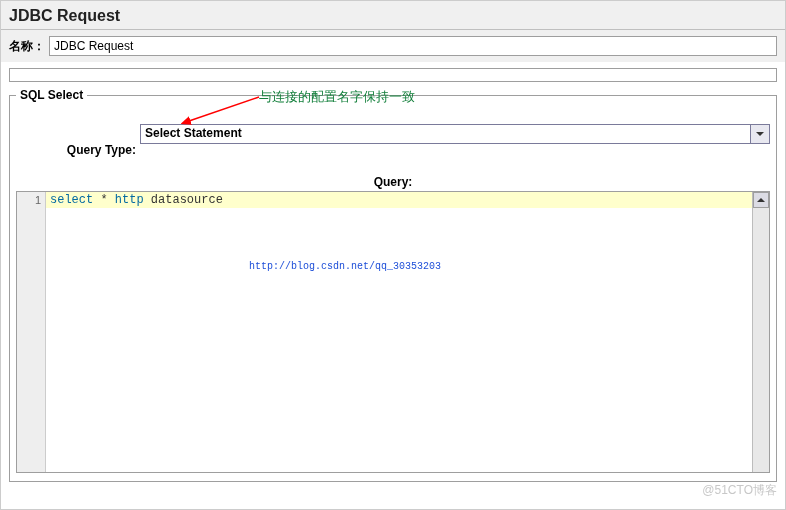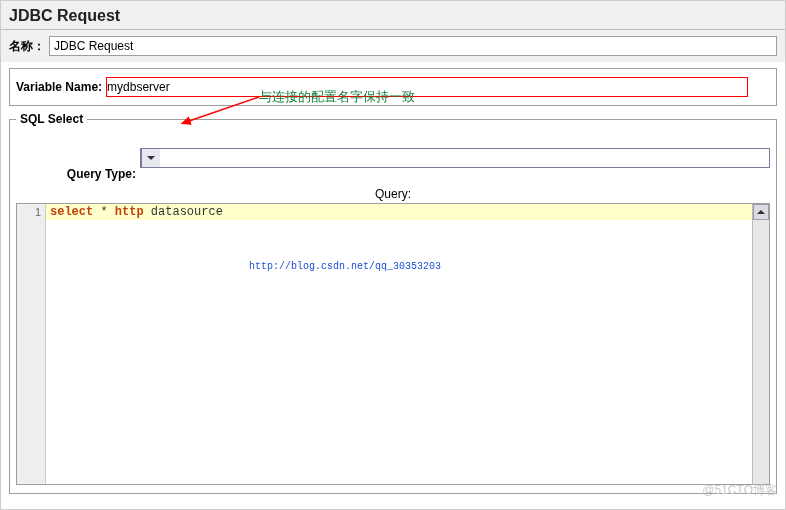--- a/index.html
+++ b/index.html
@@ -82,23 +82,23 @@
     justify-content: center;
   }
   .arrow-down {
     width: 0; height: 0;
     border-left: 4px solid transparent;
     border-right: 4px solid transparent;
     border-top: 4px solid #333;
   }
   .query-label-bar {
     text-align: center;
-    font-weight: normal;
+    font-weight: bold;
     padding: 2px 0;
-    margin-top: 4px;
+    margin-top: 16px;
   }
   .code-area-wrap {
     display: flex;
     border: 1px solid #9e9e9e;
     height: 280px;
     position: relative;
   }
   .gutter {
     width: 24px;
     background: #eeeeee;
@@ -112,21 +112,21 @@
     flex: 1;
     font-family: "Courier New", monospace;
     font-size: 12px;
     background: #fff;
   }
   .code-line {
     background: #ffffcc;
     padding: 1px 4px;
     white-space: pre;
   }
-  .kw { color: #c2410c; font-weight: bold; }
+  .kw { color: #0369a1; font-weight: normal; }
   .op { color: #333; }
   .ident { color: #333; text-align: center; }
   .scroll-col {
     width: 16px;
     background: #e8e8e8;
     border-left: 1px solid #bcbcbc;
     display: flex;
     flex-direction: column;
     align-items: center;
   }
@@ -178,31 +178,28 @@
 </div>
 
 <div class="sub-header">
   <div class="row">
     <span class="label">名称：</span>
     <input class="text-input" value="JDBC Request" style="">
   </div>
 </div>
 
 <fieldset>
-  <div class="row">
-    <span class="label">Variable Name:</span>
-    <input class="text-input highlight-box" style="max-width: 640px;" value="mydbserver">
-  </div>
 </fieldset>
 
 <fieldset style="padding-bottom:8px;">
   <legend>SQL Select</legend>
   <div class="row">
     <span class="label" style="width:120px;text-align:right;margin-top:33px;">Query Type:</span>
     <div class="dropdown">
+      <div class="dropdown-text">Select Statement</div>
       <div class="dropdown-btn">
         <div class="arrow-down"></div>
       </div>
     </div>
   </div>
 
   <div class="query-label-bar">Query:</div>
 
   <div class="code-area-wrap">
     <div class="gutter">

